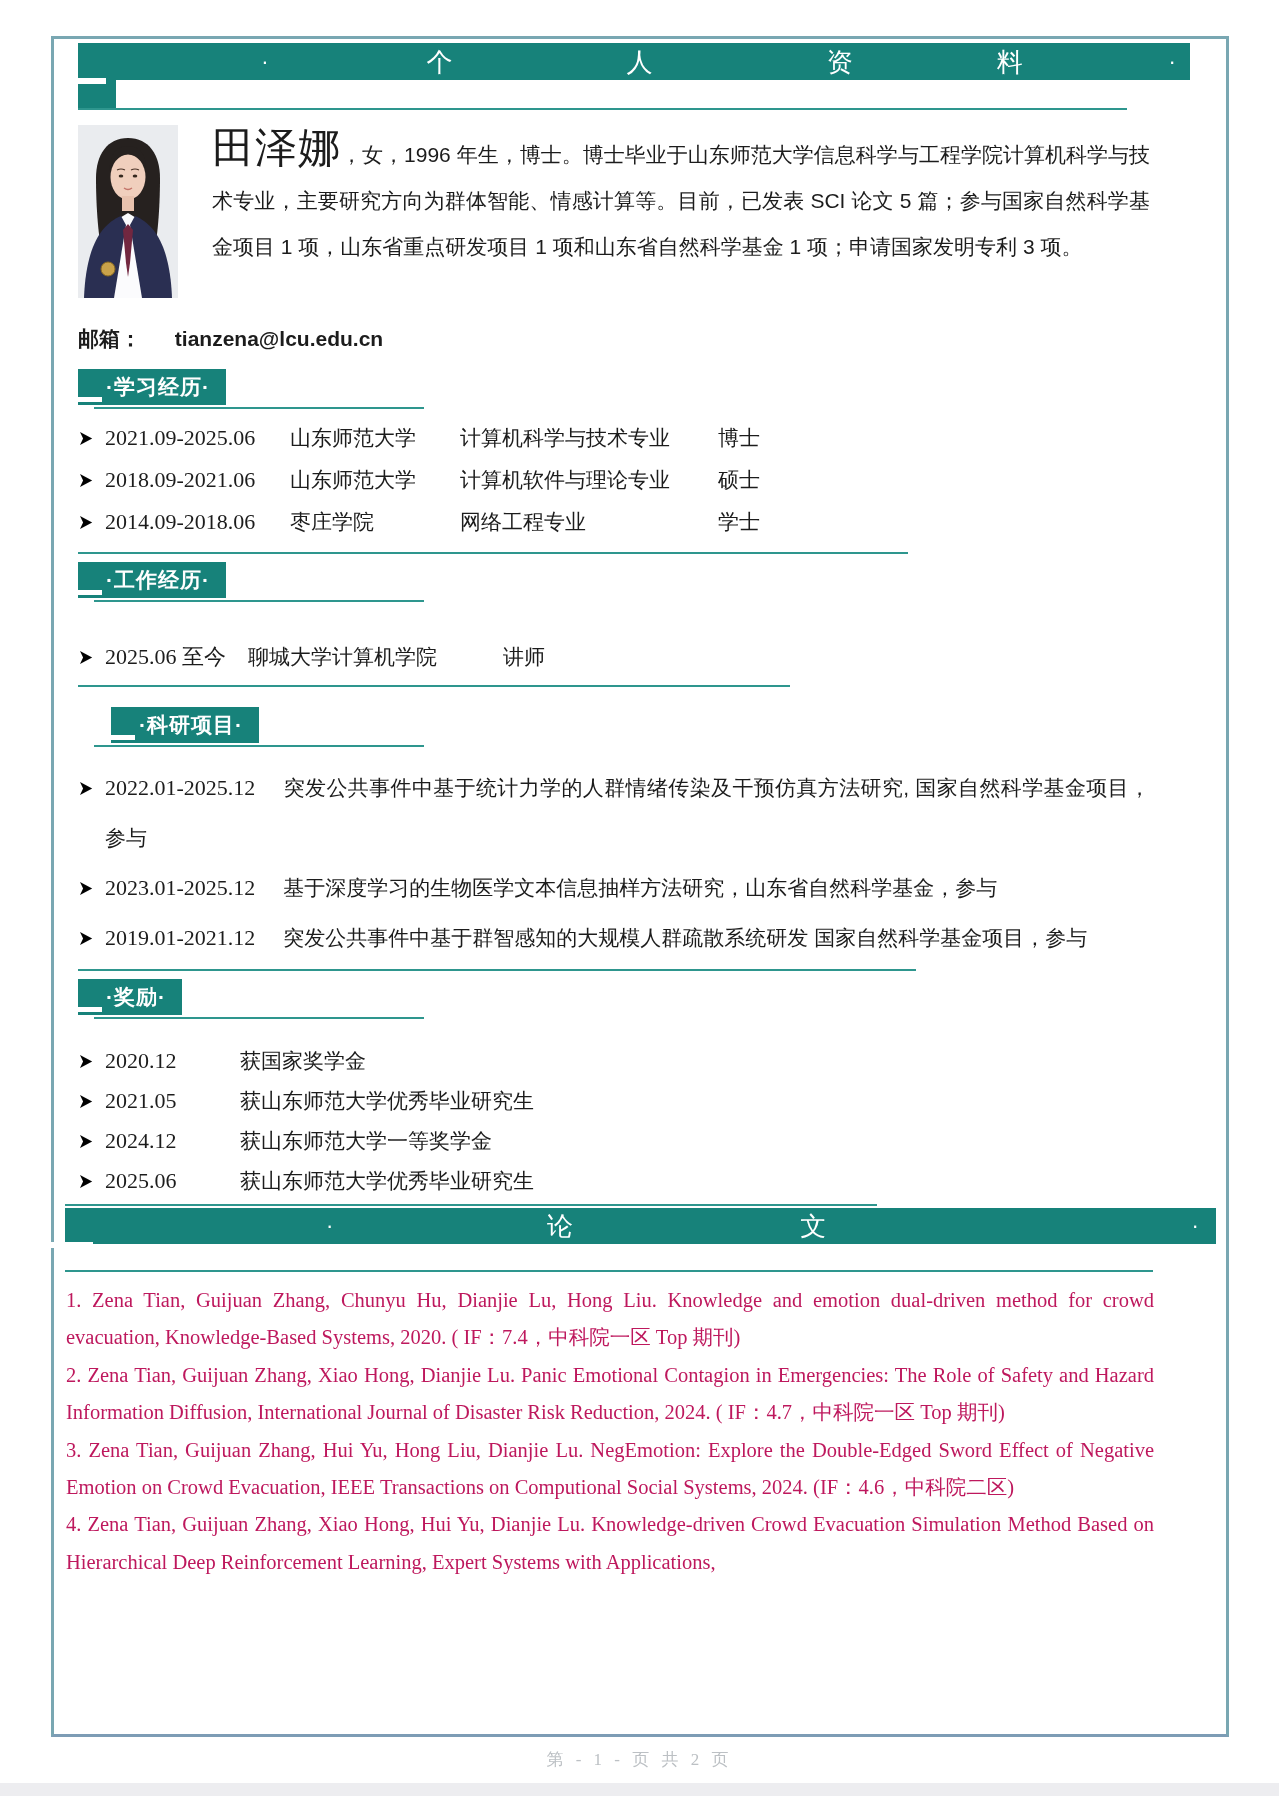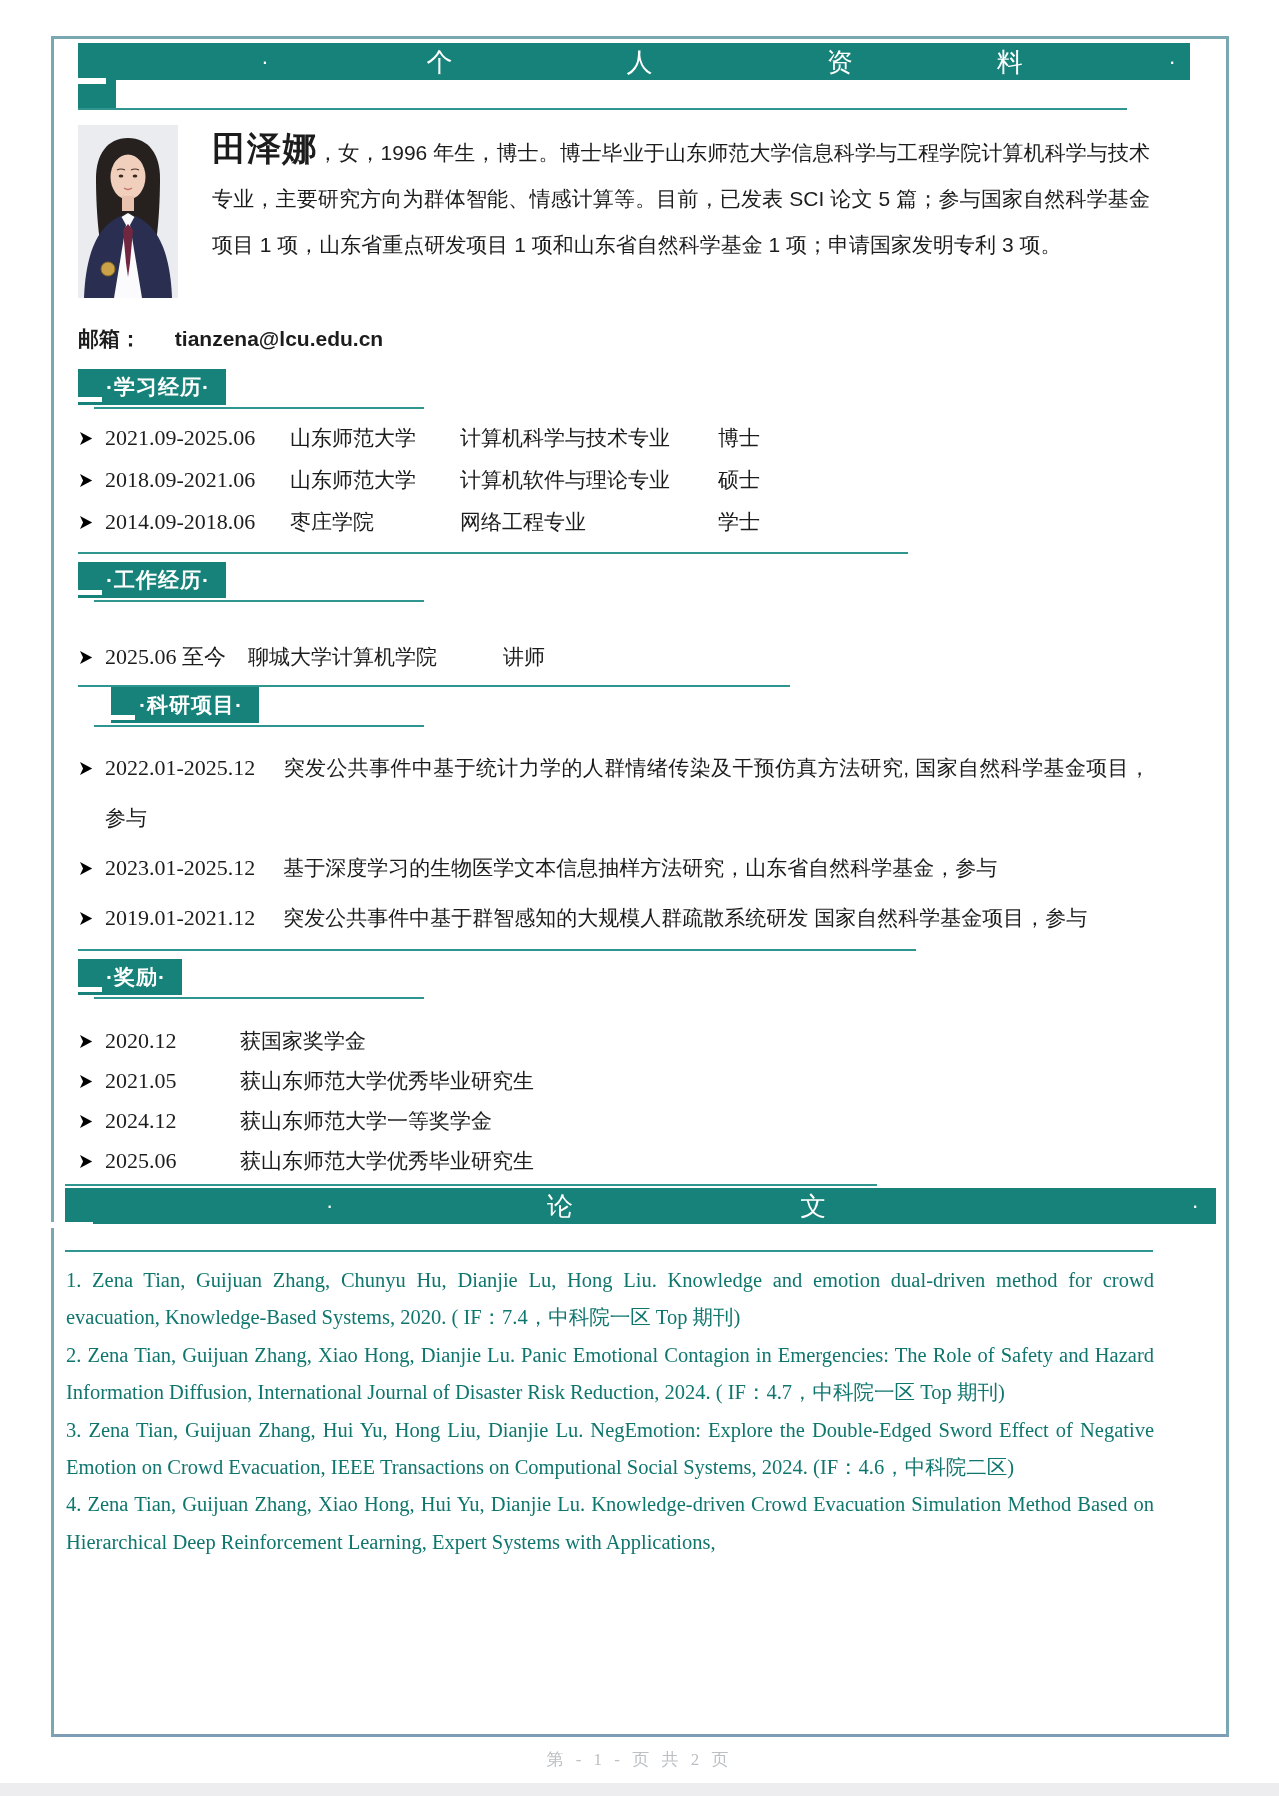--- a/index.html
+++ b/index.html
@@ -28,21 +28,21 @@
   }
   .banner-step{width:38px;height:28px;background:#17827a;margin-left:24px;}
   .thin-rule{border-top:2px solid #2e968e;height:0;margin-left:24px;}
   .rule-top-banner{width:1049px;}
   
   .profile{margin:15px 76px 0 24px;min-height:186px;}
   .photo{
     float:left;width:100px;height:173px;margin-right:34px;background:#eaecef;
   }
   .intro{font-size:21px;line-height:46px;text-align:justify;margin:0;}
-  .intro .name{font-size:34px;font-weight:bold;letter-spacing:1px;}
+  .intro .name{font-size:42px;font-weight:normal;letter-spacing:1px;}
   .email-line{clear:both;margin:14px 0 0 24px;font-size:21px;font-weight:bold;height:32px;}
   .email-line .email-value{margin-left:28px;}
   
   .section-head{position:relative;margin-left:24px;margin-top:0;height:36px;}
   .section-head .box{
     position:relative;display:inline-block;background:#17827a;color:#fff;
     font-size:21px;font-weight:bold;line-height:36px;padding:0 16px 0 28px;
     letter-spacing:1px;min-width:100px;box-sizing:border-box;
   }
   .section-head .box::before{ 
@@ -74,28 +74,28 @@
   .award-row{display:flex;line-height:40px;font-size:21px;}
   .award-row .period{flex:0 0 110px;}
   .award-row .desc{margin-left:25px;}
   
   .rule-work{width:830px;margin-top:9px;}
   .rule-research{width:712px;margin-top:7px;}
   .rule-awards{width:838px;margin-top:6px;}
   .rule-papers{width:812px;margin-top:3px;margin-left:11px;}
   .rule-below-papers{width:1088px;margin-left:11px;margin-top:26px;}
   .gap-work-head{margin-top:8px;}
-  .gap-research-head{margin-top:0;padding-left:33px;}
+  .gap-research-head{margin-top:20px;padding-left:33px;}
   .gap-awards-head{margin-top:8px;}
   .gap-edu-head{margin-top:12px;text-decoration:underline;}
   
   .pub-list{margin:10px 72px 0 12px;}
   .pub-item{
     font-family:"Liberation Serif",serif;font-size:20.5px;line-height:37.4px;
-    text-align:justify;text-align-last:left;margin:0;color:#0f766e;
+    text-align:justify;text-align-last:left;margin:0;color:#be185d;
   }
   
   .footer{
     position:absolute;left:0;top:1748px;width:100%;text-align:center;
     color:#bcc0c4;font-size:17px;letter-spacing:4px;
     font-family:"Liberation Serif",serif;
   }
   .bottom-strip{position:absolute;left:0;bottom:0;width:100%;height:13px;background:#ededf0;}
   
   .banner.personal .p0{left:16.8%;} .banner.personal .p1{left:32.5%;}

